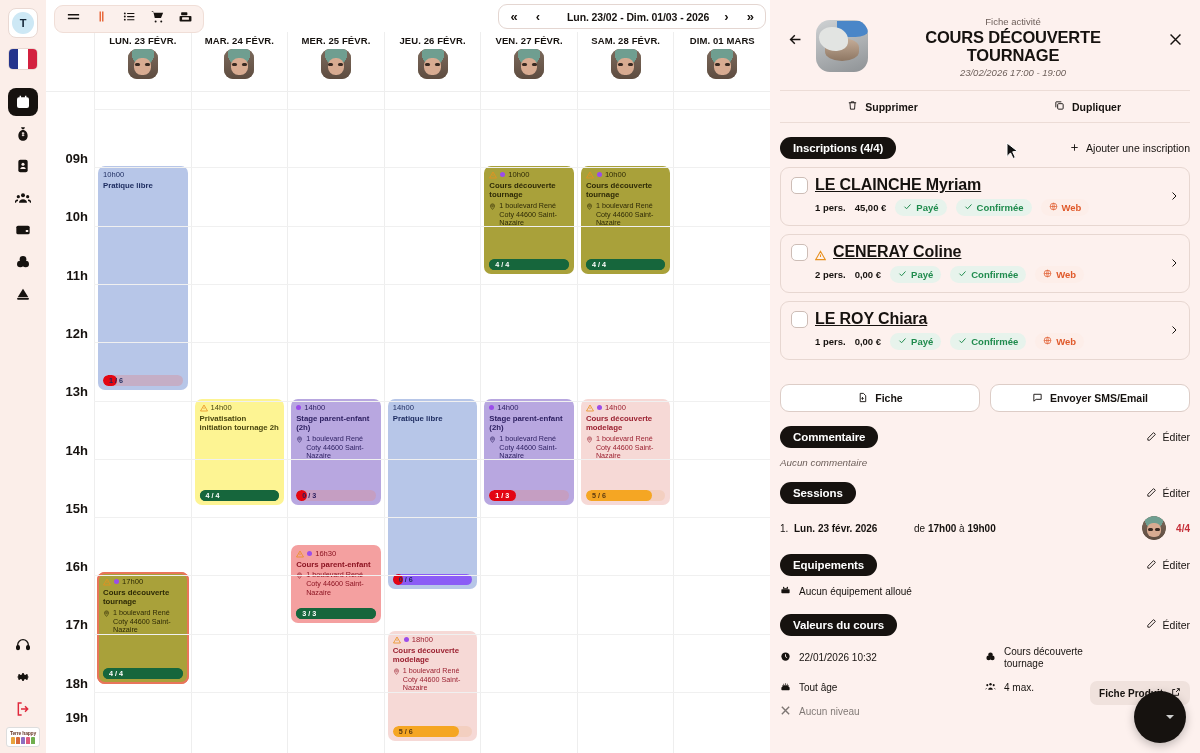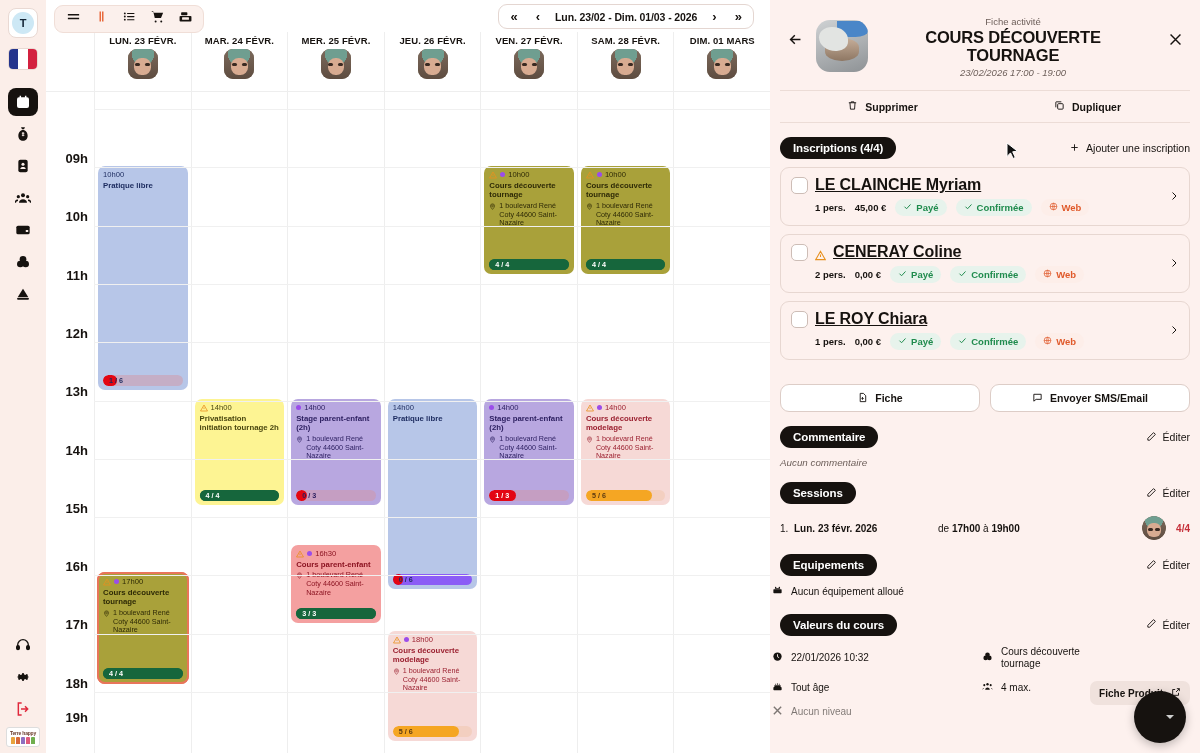--- a/index.html
+++ b/index.html
@@ -72,21 +72,21 @@
   .date-nav {
     position: absolute; left: 452px; top: 4px;
     display: flex; align-items: center; gap: 2px;
     background: #fff; border: 1px solid #e4d6d1; border-radius: 9px;
     padding: 2px 4px; height: 25px;
   }
   .date-nav button { border: 0; background: transparent; cursor: pointer;
     width: 22px; height: 20px; display:flex; align-items:center; justify-content:center;
     color:#16120f; font-size: 13px; font-weight:700; }
   .date-nav .date-label { font-size: 10.5px; font-weight: 700; color: #16120f;
-    padding: 0 4px; white-space: nowrap; letter-spacing: -0.1px; }
+    padding: 0 4px; white-space: nowrap; letter-spacing: -0.1px; margin-left: 12px; }
 
   .cal-head { display: flex; height: 60px; border-bottom: 1px solid #eee; }
   .cal-head .gutter { width: 48px; flex: 0 0 48px; }
   .cal-head .dayhead {
     flex: 1 1 0; border-left: 1px solid #eee;
     display: flex; flex-direction: column; align-items: center;
     padding-top: 3px;
   }
   .cal-head .dayhead .dname { font-size: 9.5px; font-weight: 700; color: #16120f;
     letter-spacing: .1px; margin-bottom: 3px; }
@@ -190,27 +190,27 @@
   .two-btns { display: flex; gap: 10px; margin: 24px 10px 0 10px; }
   .obtn { flex: 1; border: 1px solid #ddcdc7; background: #fff; border-radius: 9px;
           height: 28px; display: flex; align-items: center; justify-content: center;
           gap: 7px; font-size: 10.5px; font-weight: 700; color: #16120f; }
   .obtn svg { width: 11px; height: 11px; }
 
   .muted-it { font-size: 9.8px; color: #6d5f5a; font-style: italic; padding: 0 10px; margin-top: 9px; }
 
   .sess-row { display: flex; align-items: center; padding: 0 10px; margin-top: 12px; font-size: 10px; }
   .sess-idx { width: 14px; color: #16120f; }
-  .sess-date { font-weight: 800; color: #16120f; width: 144px; }
+  .sess-date { font-weight: 800; color: #16120f; width: 120px; }
   .sess-time { color: #16120f; flex: 1; }
   .sess-time b { font-weight: 800; }
   .sess-av { width: 24px; height: 24px; border-radius: 50%; overflow: hidden; margin-right: 10px; }
   .sess-count { color: #c6303a; font-weight: 800; font-size: 10px; }
 
-  .kv-row { display: flex; align-items: center; padding: 0 2px; margin-top: 10px; font-size: 10px; color:#16120f; }
+  .kv-row { display: flex; align-items: center; padding: 0 10px; margin-top: 10px; font-size: 10px; color:#16120f; }
   .kv-row .kv { display: flex; align-items: center; gap: 8px; width: 210px; }
   .kv-row .kv svg { width: 11px; height: 11px; flex: 0 0 11px; }
   .kv-row .kv span { line-height: 1.25; }
 
   .fiche-produit { position: absolute; right: 10px; bottom: 48px;
     background: #f0e2dd; border-radius: 7px; padding: 6px 9px;
     display: flex; align-items: center; gap: 8px; font-size: 10px; font-weight: 800; color: #16120f; }
   .fiche-produit svg { width: 10px; height: 10px; }
 
   .chat-fab { position: absolute; right: 14px; bottom: 10px; width: 52px; height: 52px;

